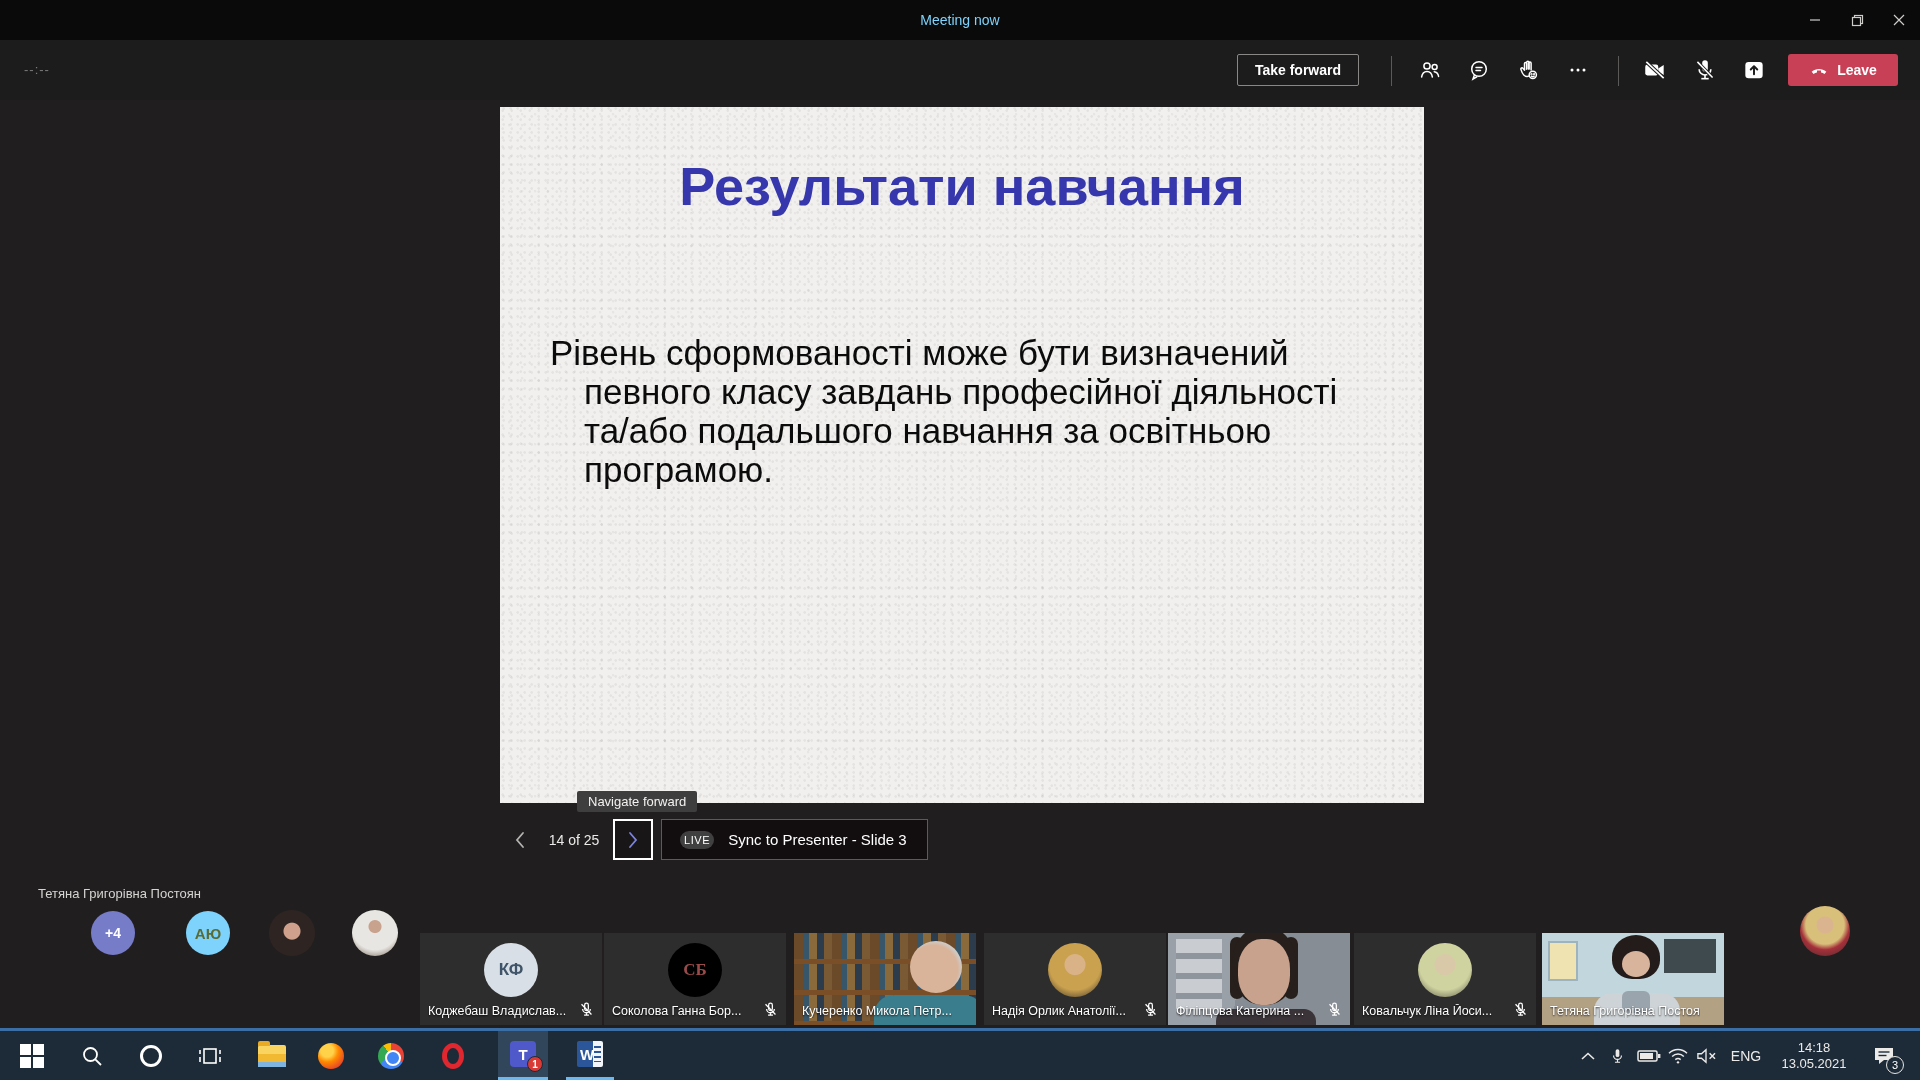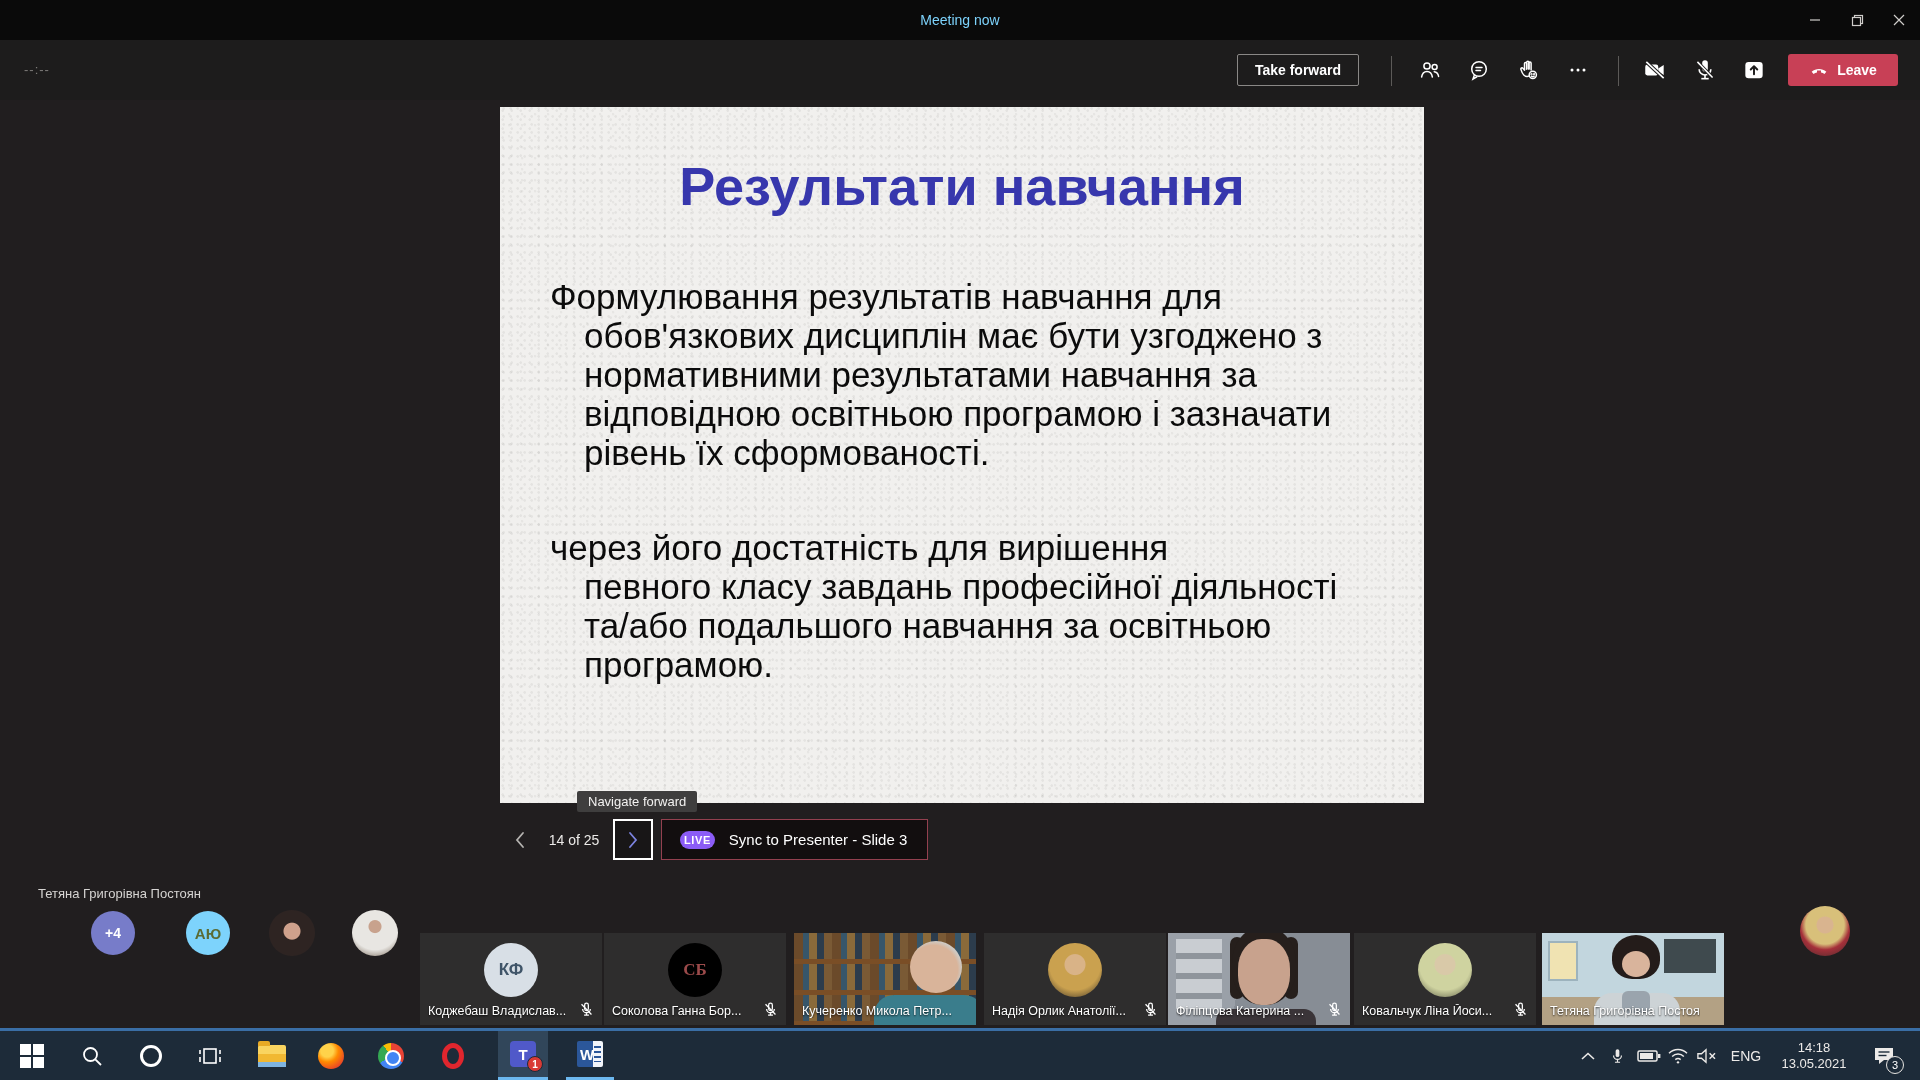--- a/index.html
+++ b/index.html
@@ -52,21 +52,21 @@
                  font-size:13px; padding:3px 11px; border-radius:2px; }
   #nav-back { position:absolute; left:505px; top:722px; width:30px; height:36px; display:flex;
               align-items:center; justify-content:center; }
   #page-indicator { position:absolute; left:543px; top:722px; width:62px; height:36px;
                     color:#eceae8; font-size:14px; display:flex; align-items:center; justify-content:center; }
   #nav-forward { position:absolute; left:613px; top:719px; width:40px; height:41px;
                  border:2px solid #ffffff; background:rgba(0,0,0,.25); display:flex;
                  align-items:center; justify-content:center; }
   #sync-btn { position:absolute; left:661px; top:719px; width:267px; height:41px;
               background:#120e0f; border:1.5px solid #93404f; display:flex; align-items:center; }
-  #live-pill { margin-left:18px; background:#8b5cf6; color:#fff; font-size:11px; font-weight:bold;
+  #live-pill { margin-left:18px; background:#404040; color:#fff; font-size:11px; font-weight:normal;
                letter-spacing:.6px; padding:3px 4px; border-radius:11px; }
   #sync-label { margin-left:14px; color:#ffffff; font-size:15px; }
 
   #speaker-name { position:absolute; left:38px; top:786px; color:#d6d4d2; font-size:13px; }
 
   
   .avatar { position:absolute; border-radius:50%; display:flex; align-items:center; justify-content:center; }
   #av-overflow { left:91px;  top:811px; width:44px; height:44px; background:#777cc9; color:#fff; font-size:14px; font-weight:bold; }
   #av-initials { left:186px; top:811px; width:44px; height:44px; background:#7dd3fc; color:#5a6b34; font-size:15px; font-weight:bold; }
   #av-photo1 { left:269px; top:810px; width:46px; height:46px;
@@ -260,29 +260,22 @@
     </svg>
     <span>Leave</span>
   </div>
 </div>
 
 <div id="stage">
 
   <div id="slide">
     <div id="slide-title">Результати навчання</div>
     <div id="slide-body">
-      <div class="para" id="para1">
-        <div class="sline">Формулювання результатів навчання для</div>
-        <div class="sline">обов'язкових дисциплін має бути узгоджено з</div>
-        <div class="sline">нормативними результатами навчання за</div>
-        <div class="sline">відповідною освітньою програмою і зазначати</div>
-        <div class="sline">рівень їх сформованості.</div>
-      </div>
       <div class="para" id="para2">
-        <div class="sline">через його достатність для вирішення</div>
+        <div class="sline">Рівень сформованості може бути визначений</div>
         <div class="sline">певного класу завдань професійної діяльності</div>
         <div class="sline">та/або подальшого навчання за освітньою</div>
         <div class="sline">програмою.</div>
       </div>
     </div>
   </div>
 
   <div id="nav-tooltip">Navigate forward</div>
 
   <div id="nav-back">

